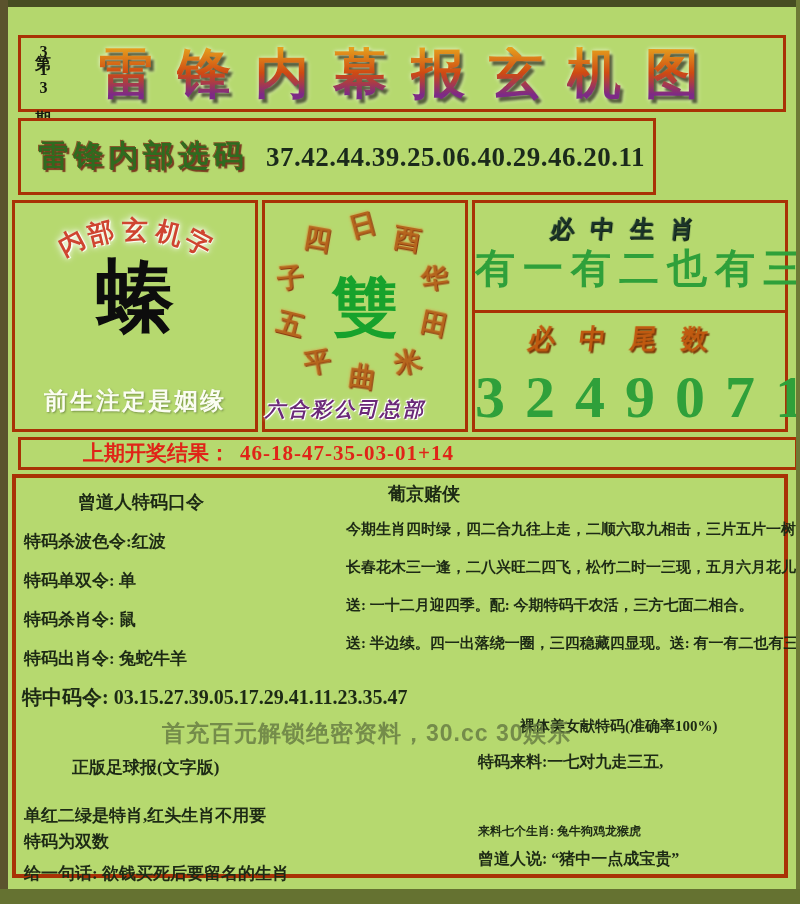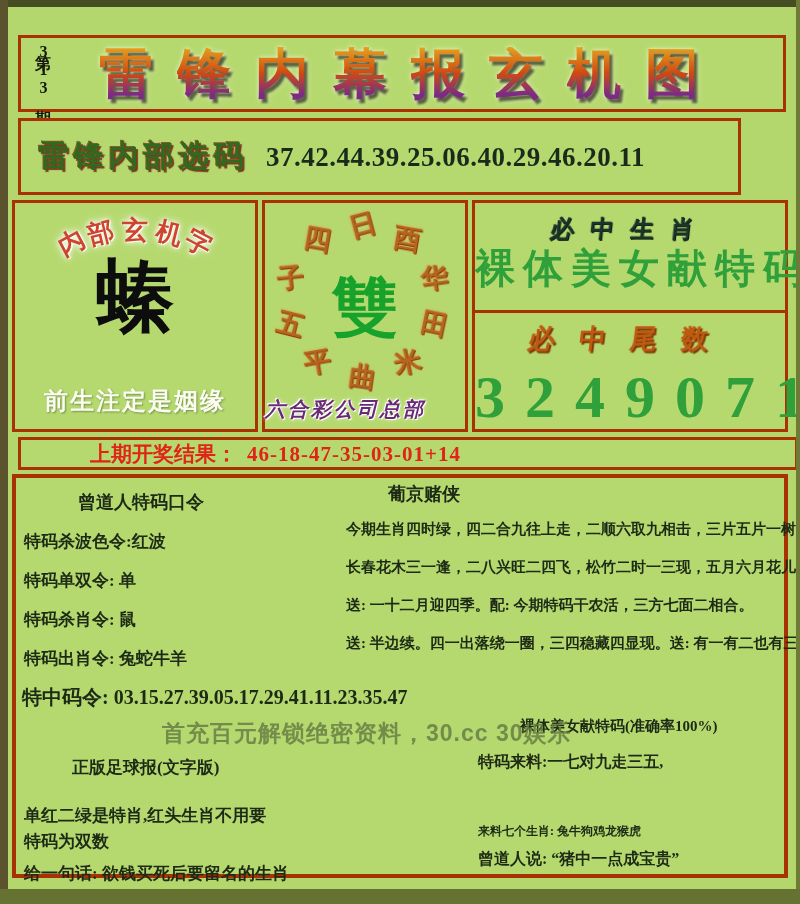--- a/index.html
+++ b/index.html
@@ -27,21 +27,21 @@
   }
   .title-row { display:flex; gap:24px; margin-left:78px; }
   .title-char {
     font-family:"Liberation Serif", serif; font-weight:bold; font-size:54px; line-height:1;
     background:linear-gradient(180deg,#e6a21e 0%,#cf4a12 48%,#7d2a86 88%);
     -webkit-background-clip:text; background-clip:text; color:transparent;
     filter:drop-shadow(3px 4px 1px rgba(45,50,25,0.75)) drop-shadow(0 0 2px #eef8d8);
   }
 
   
-  .codes-box { left:18px; top:118px; width:723px; height:77px; display:flex; align-items:center; }
+  .codes-box { left:18px; top:118px; width:638px; height:77px; display:flex; align-items:center; }
   .codes-label {
     width:245px; text-align:center; font-family:"Liberation Serif", serif;
     font-weight:bold; font-size:30px; letter-spacing:5px; color:#2f6b1f;
     text-shadow:2px 2px 1px #7a3a20, -1px -1px 0 #8a5a2a; filter:blur(0.4px);
     white-space:nowrap;
   }
   .codes-lines { flex:1; font-family:"Liberation Serif", serif; font-weight:600;
     font-size:27px; color:#1b2a1b; line-height:36px; letter-spacing:0.5px; }
 
   
@@ -100,21 +100,21 @@
     font-weight:bold; font-size:27px; letter-spacing:24px; color:#c05a10;
     transform:skewX(-7deg); text-shadow:2px 2px 1px #7c3608; filter:blur(0.3px);
     white-space:nowrap;
   }
   .tail-numbers {
     margin-top:10px; font-family:"Liberation Serif", serif; font-weight:bold;
     font-size:60px; letter-spacing:20px; color:#2fa03a; line-height:1; white-space:nowrap;
   }
 
   
-  .result-bar { left:18px; top:437px; width:780px; height:33px; display:flex; align-items:center;padding-left:7px; }
+  .result-bar { left:18px; top:437px; width:780px; height:33px; display:flex; align-items:flex-end; }
   .result-text {
     padding-left:62px; font-family:"Liberation Serif", serif; font-weight:bold;
     font-size:21px; color:#e02418; white-space:nowrap;
   }
   .result-nums { margin-left:10px; letter-spacing:1px; }
 
   
   .content-box { left:12px; top:474px; width:776px; height:404px; border-width:4px; }
   .bl {
     position:absolute; font-family:"Liberation Serif", serif; font-weight:bold;
@@ -177,21 +177,21 @@
     <span class="ring-char" style="left:12px;  top:103px; transform:rotate(14deg)">五</span>
     <span class="ring-char" style="left:12px;  top:57px;  transform:rotate(-6deg)">子</span>
     <span class="ring-char" style="left:39px;  top:18px;  transform:rotate(10deg)">四</span>
     <div class="double-char">雙</div>
     <div class="center-caption">六合彩公司总部</div>
   </div>
 
   <div class="box zodiac-box">
     <div class="zodiac-top">
       <div><span class="zodiac-title">必中生肖</span></div>
-      <div class="zodiac-list">裸体美女献特码</div>
+      <div class="zodiac-list">有一有二也有三</div>
     </div>
     <div class="zodiac-bottom">
       <div><span class="tail-title">必中尾数</span></div>
       <div class="tail-numbers">3249071</div>
     </div>
   </div>
 
   <div class="box result-bar">
     <div class="result-text">
       <span>上期开奖结果：</span><span class="result-nums">46-18-47-35-03-01+14</span>

